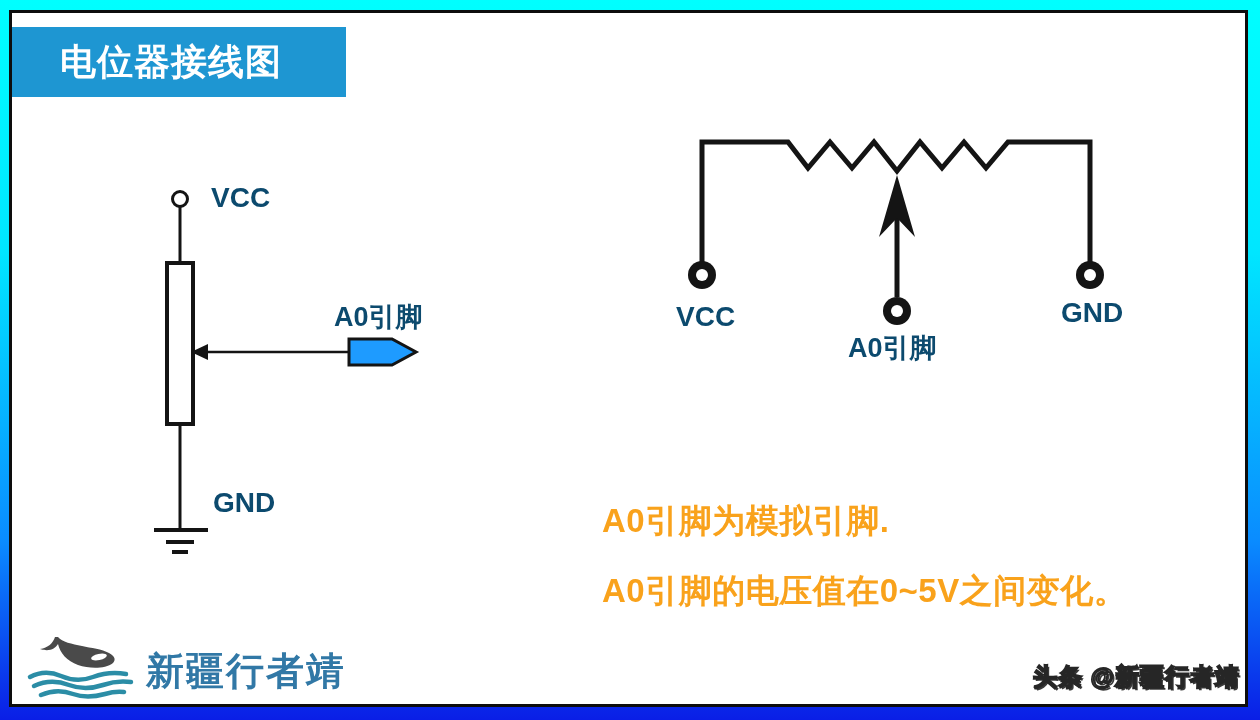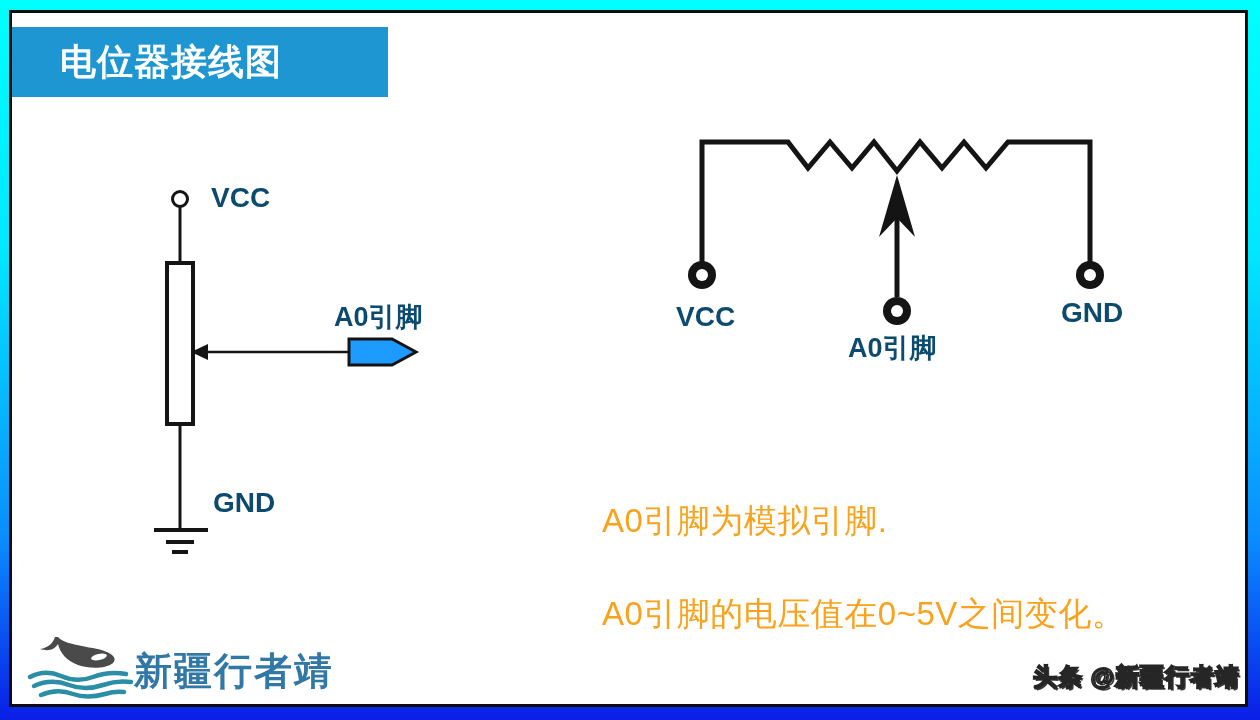--- a/index.html
+++ b/index.html
@@ -5,44 +5,44 @@
   html,body{margin:0;padding:0;}
   body{
     width:1260px;height:720px;position:relative;overflow:hidden;
     font-family:"Liberation Sans","DejaVu Sans",sans-serif;
     background:#fff;
   }
   .frame{position:absolute;inset:0;background:linear-gradient(180deg,#00ffff 0%,#00e6ff 35%,#0a8cff 75%,#0a1ee6 100%);}
   .paper{position:absolute;left:9px;top:10px;right:12px;bottom:13px;background:#ffffff;border:3px solid #0d0d0d;}
   .stage{position:absolute;inset:0;}
   .banner{
-    position:absolute;left:12px;top:27px;width:376px;height:70px;
+    position:absolute;left:12px;top:27px;width:334px;height:70px;
     background:#1e96d2;display:flex;align-items:center;
   }
   .banner span{
     color:#ffffff;font-size:36px;font-weight:bold;letter-spacing:1px;
     padding-left:48px;white-space:nowrap;
   }
   .schematic{position:absolute;left:0;top:0;width:1260px;height:720px;}
   .lbl{position:absolute;color:#0c4a6e;font-weight:bold;white-space:nowrap;line-height:1.1;}
   .lbl-vcc-l{left:211px;top:183px;font-size:28px;}
   .lbl-a0-l{left:334px;top:303px;font-size:27px;}
   .lbl-gnd-l{left:213px;top:488px;font-size:28px;}
   .lbl-vcc-r{left:676px;top:302px;font-size:28px;}
   .lbl-a0-r{left:848px;top:334px;font-size:27px;}
   .lbl-gnd-r{left:1061px;top:298px;font-size:28px;}
   .note{
-    position:absolute;left:602px;color:#f9a21b;font-size:33px;font-weight:normal;
+    position:absolute;left:602px;color:#f9a21b;font-size:33px;font-weight:bold;
     white-space:nowrap;letter-spacing:0.5px;
   }
   .note-1{top:499px;}
-  .note-2{top:569px;margin-top:23px;}
+  .note-2{top:569px;}
   .logo{position:absolute;left:25px;top:635px;width:112px;height:66px;}
   .brand{
-    position:absolute;left:134px;top:646px;color:#3178a6;
+    position:absolute;left:146px;top:646px;color:#3178a6;
     font-size:38px;font-weight:bold;white-space:nowrap;letter-spacing:2px;text-align:right;
   }
   .watermark{
     position:absolute;right:20px;top:661px;
     font-size:24px;font-weight:bold;white-space:nowrap;letter-spacing:1px;
     color:#ffffff;
     -webkit-text-stroke:1.8px #262626;
     text-shadow:2px 2px 0 #3a3a3a;
   }
 </style>

